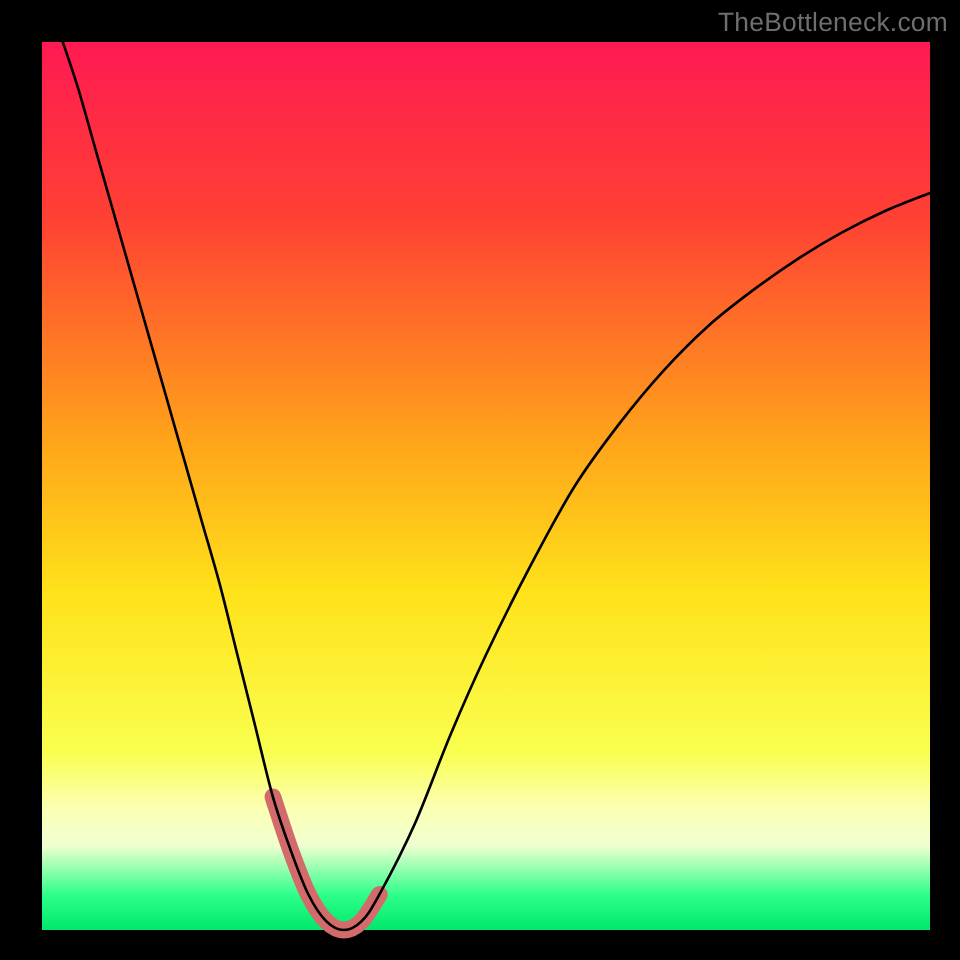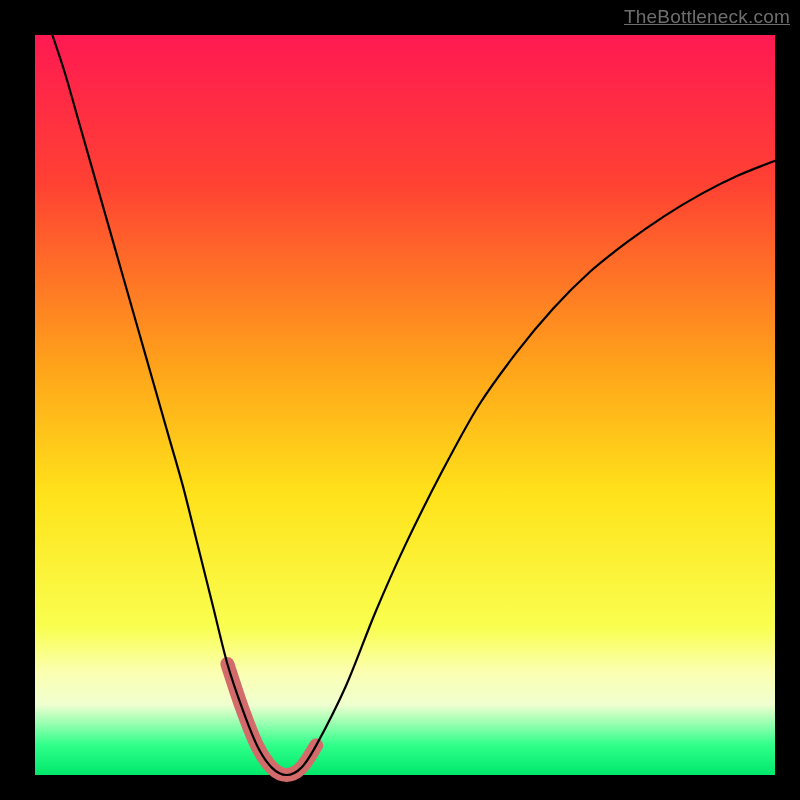--- a/index.html
+++ b/index.html
@@ -17,25 +17,24 @@
     top: 0;
     width: 800px;
     height: 800px;
     background: #000;
   }
   .watermark {
     position: absolute;
     top: 6px;
     right: 10px;
     color: #6e6e6e;
-    font-size: 19px;
+    font-size: 22px;
     letter-spacing: 0.2px;
     z-index: 50;
     user-select: none;
-    text-decoration: underline;
   }
   svg {
     position: absolute;
     left: 0;
     top: 0;
   }
 </style>
 </head>
 <body>
 

